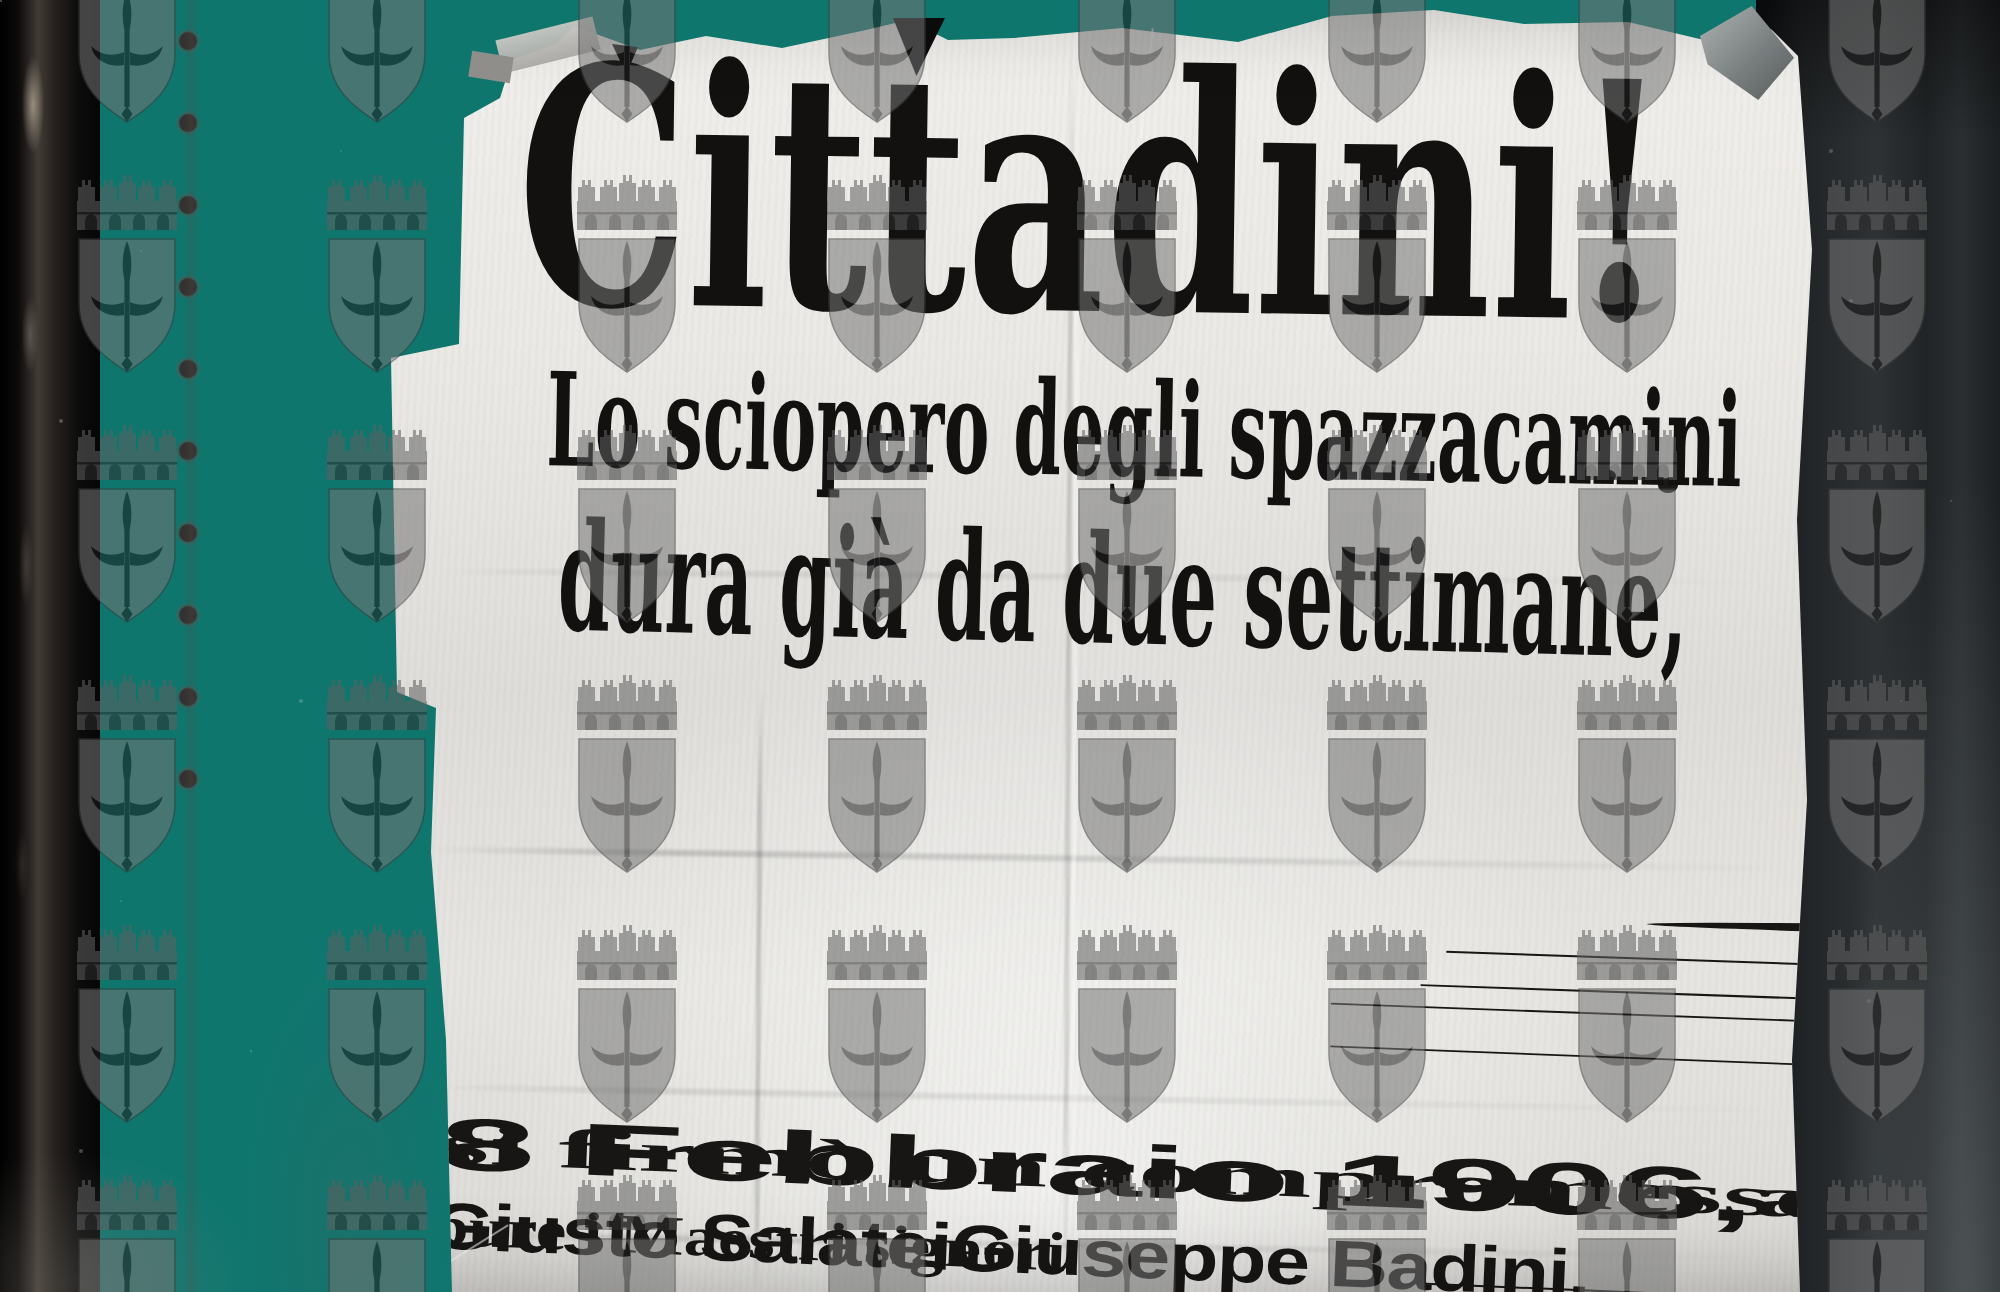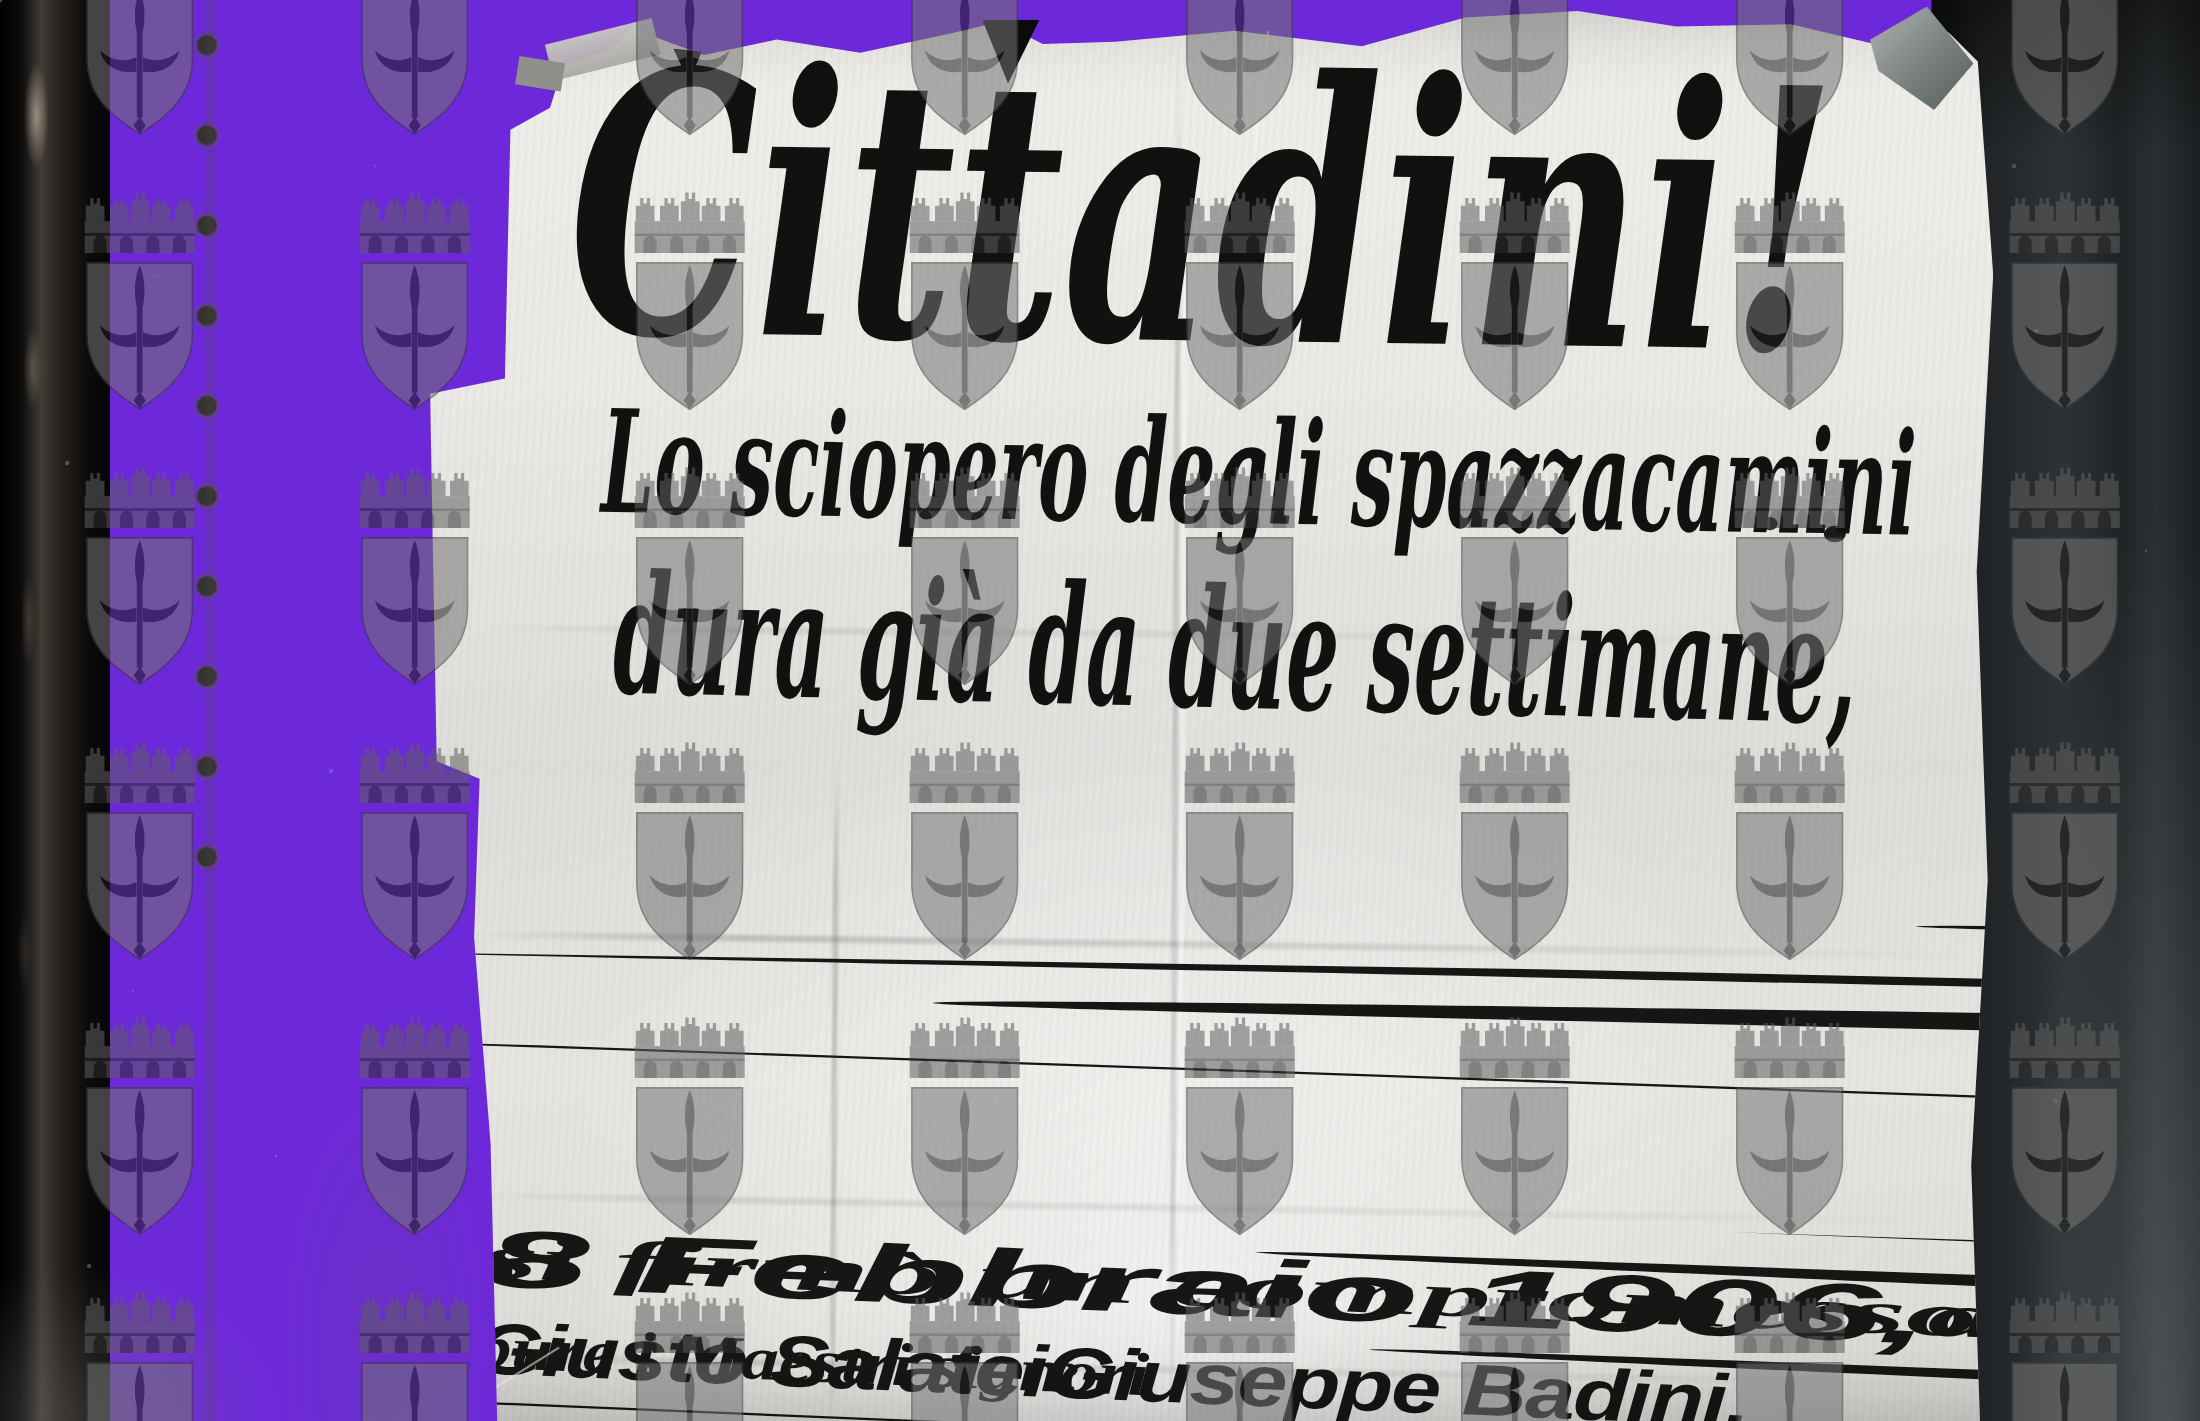--- a/index.html
+++ b/index.html
@@ -1,17 +1,17 @@
 <!DOCTYPE html>
 <html><head>
 <meta charset="utf-8">
 <style>
   html,body{margin:0;padding:0;background:#000;}
   .stage{position:relative;width:2000px;height:1292px;overflow:hidden;
-         background:#6d28d9;font-family:"Liberation Serif",serif;font-style:italic;}
+         background:#0f766e;font-family:"Liberation Serif",serif;}
   .stage *{position:absolute;}
 
   
   .pipe{left:0;top:0;width:100px;height:1292px;
     background:
       radial-gradient(ellipse 16px 70px at 33px 105px, rgba(170,158,142,.85), transparent 70%),
       radial-gradient(ellipse 12px 55px at 30px 335px, rgba(140,130,118,.5), transparent 70%),
       radial-gradient(ellipse 10px 60px at 26px 565px, rgba(120,112,102,.35), transparent 70%),
       radial-gradient(ellipse 10px 50px at 22px 865px, rgba(110,104,96,.22), transparent 70%),
       linear-gradient(90deg,#000 0,#0c0b0a 18px,#2a2624 30px,#423c35 38px,#241f1c 56px,#0a0a0a 82px,#060606 100%);}

